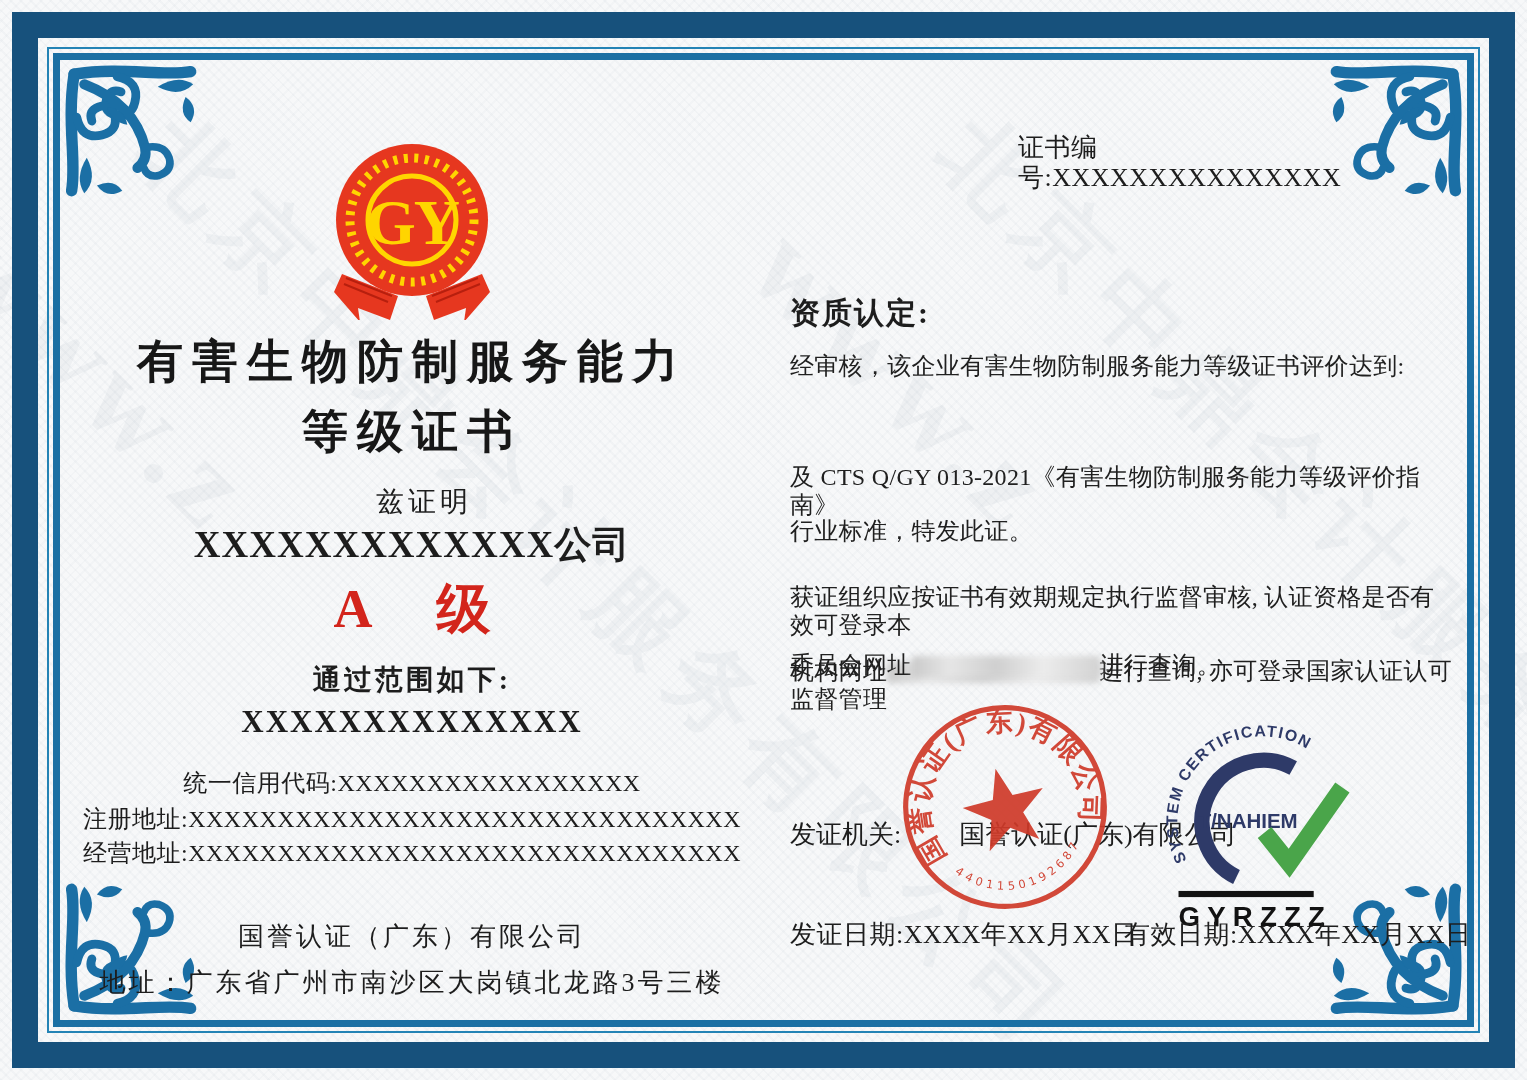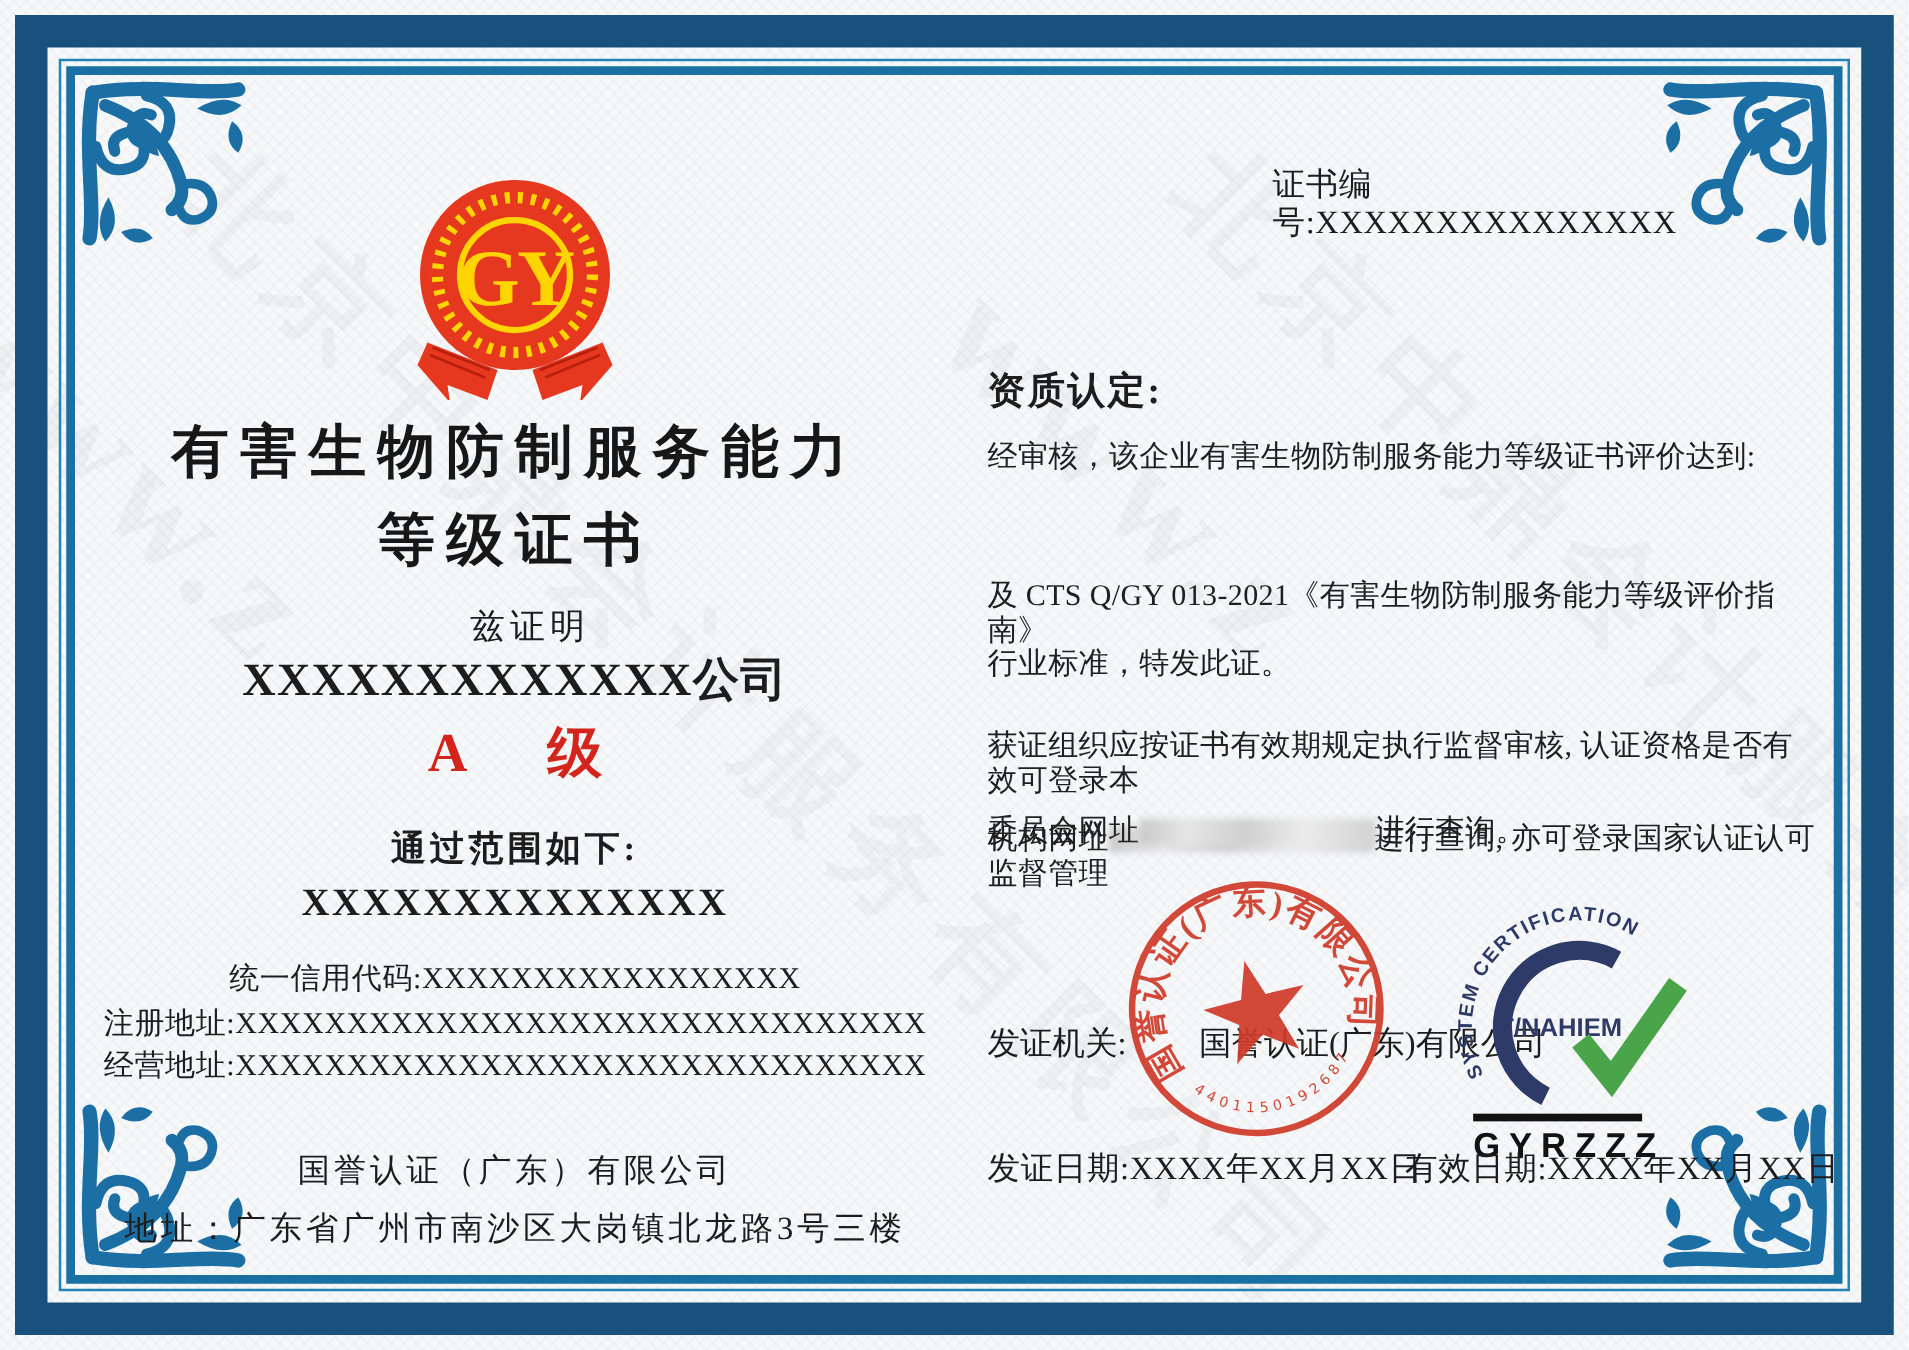--- a/index.html
+++ b/index.html
@@ -30,21 +30,21 @@
   .wm{position:absolute;z-index:1;color:#5f7489;white-space:nowrap;
       transform-origin:top left;transform:rotate(45deg);font-weight:bold;pointer-events:none;}
   .wm-cn{font-size:92px;letter-spacing:14px;opacity:.05;}
   .wm-url{font-size:118px;letter-spacing:8px;opacity:.055;font-family:"Liberation Serif","DejaVu Serif",serif;}
   
   .abs{position:absolute;z-index:3;line-height:1.15;}
   .ctr{left:60px;width:704px;text-align:center;}
   .title{font-size:46px;font-weight:bold;letter-spacing:9px;color:#171717;}
   .attest{font-size:28px;letter-spacing:4px;padding-left:12px;}
   .company{font-size:37px;font-weight:bold;letter-spacing:1px;}
-  .grade{font-size:44px;font-weight:bold;color:#d3251c;}
+  .grade{font-size:54px;font-weight:bold;color:#d3251c;}
   .grade .gw{margin-left:64px;}
   .scope-label{font-size:28px;font-weight:bold;letter-spacing:3px;}
   .scope-value{font-size:31px;font-weight:bold;letter-spacing:2px;text-align:center;}
   .meta{font-size:24px;letter-spacing:.5px;}
   .issuer{font-size:26px;letter-spacing:3px;}
   .cert-no{left:1018px;top:133px;width:400px;font-size:26px;letter-spacing:.5px;text-align:left;}
   .sec-title{left:790px;top:296px;font-size:30px;font-weight:bold;letter-spacing:2px;}
   .para{left:790px;width:665px;font-size:24px;letter-spacing:.3px;color:#202020;}
   .redact{display:inline-block;vertical-align:-4px;height:21px;border-radius:2px;
     background:linear-gradient(90deg,#c9c9c9,#e6e6e6 20%,#cfcfcf 45%,#ececec 70%,#d2d2d2);

